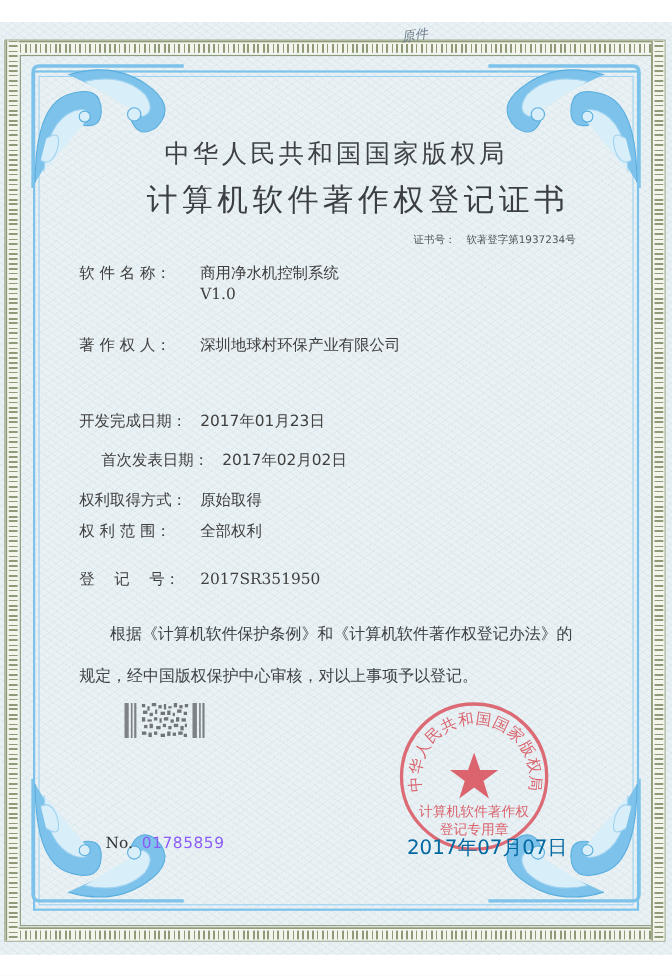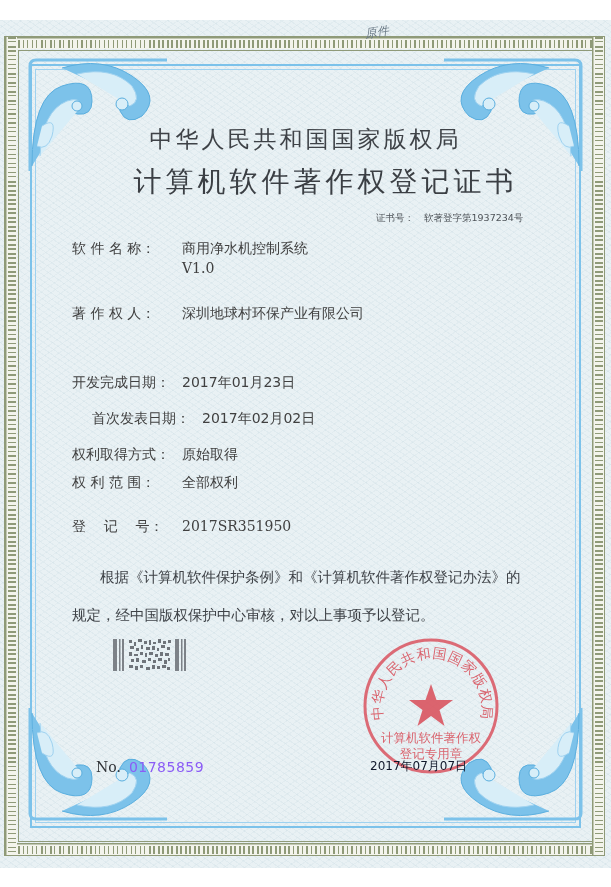--- a/index.html
+++ b/index.html
@@ -98,21 +98,21 @@
 
   .barcode { position:absolute; left:113px; top:639px; width:76px; height:32px; }
   .barcode svg { width:100%; height:100%; }
 
   .seal { position:absolute; left:358px; top:636px; width:146px; height:140px; }
   .seal svg { width:100%; height:100%; }
 
   .serial { position:absolute; left:96px; top:759px; font-family:"DejaVu Serif", serif; font-size:14px; color:#2f3236; }
   .serial .num { color:#8b5cf6; font-family:"DejaVu Sans", sans-serif; margin-left:8px; letter-spacing:0.5px; }
 
-  .issue-date { position:absolute; left:370px; top:758px; font-family:"DejaVu Sans", sans-serif; font-size:12px; color:#0f172a; }
+  .issue-date { position:absolute; left:370px; top:758px; font-family:"DejaVu Sans", sans-serif; font-size:18px; color:#0369a1; }
 </style>
 </head>
 <body>
 
 <div class="paper"></div>
 
 <div class="frame-outer"></div>
 <div class="key-band h" style="left:5px; top:37px; width:599px;"></div>
 <div class="key-band h" style="left:5px; top:843px; width:599px;"></div>
 <div class="key-band v" style="left:5px; top:37px; height:818px;"></div>

